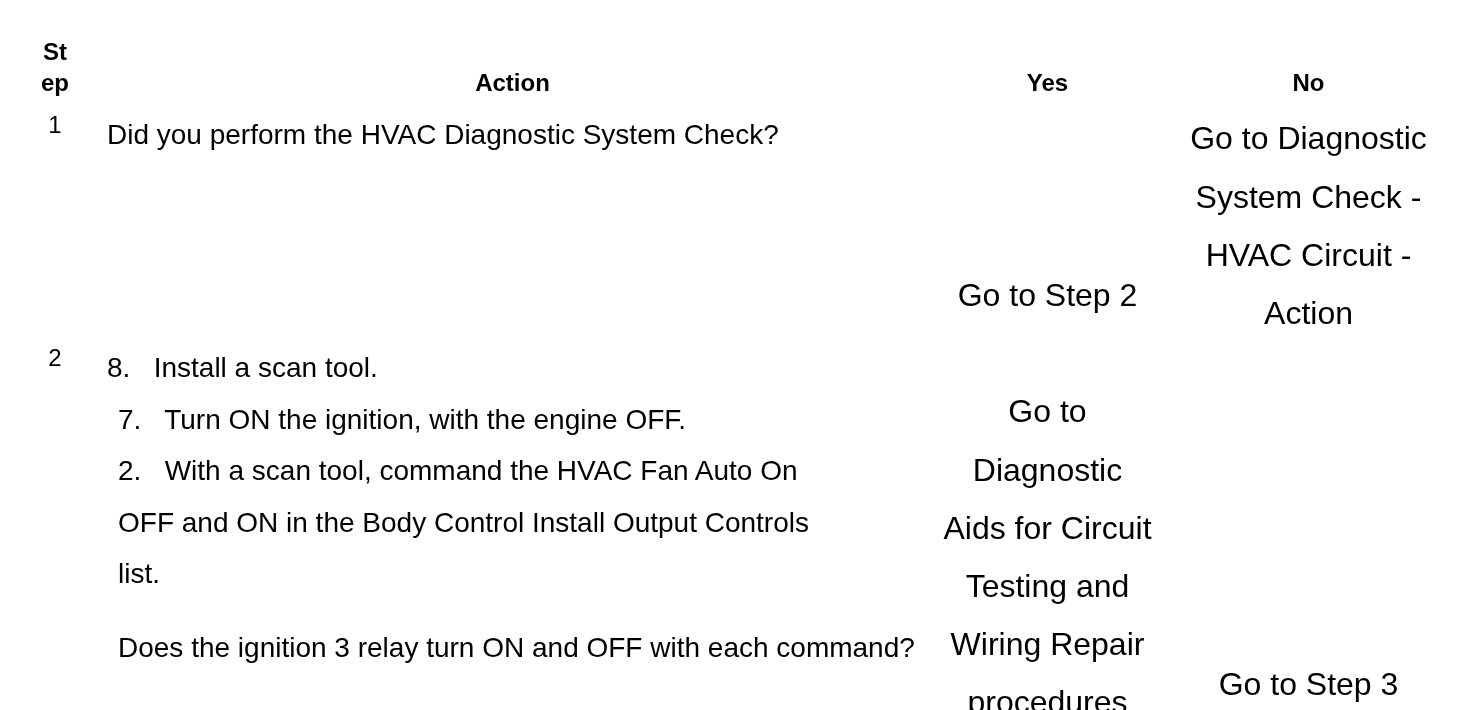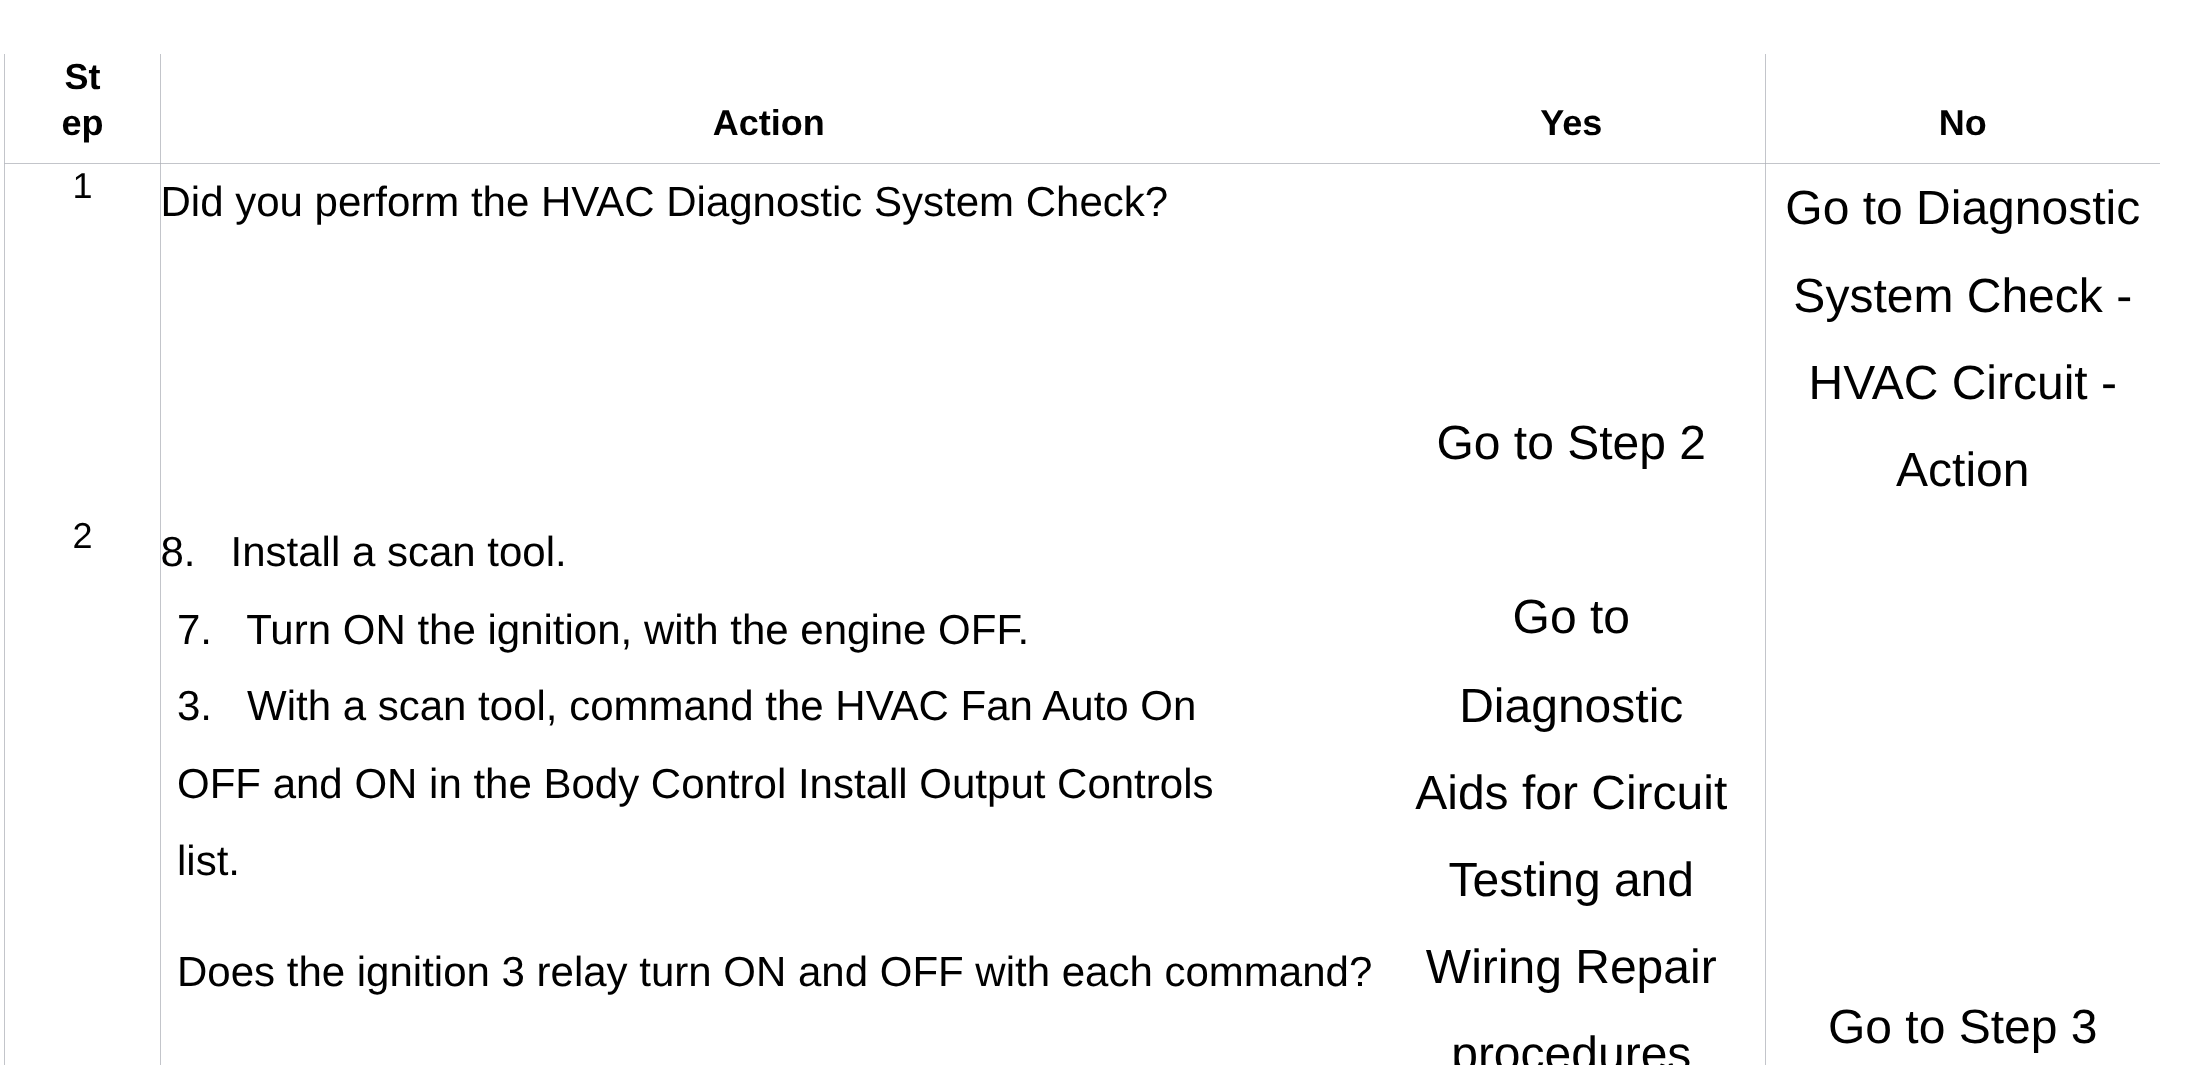--- a/index.html
+++ b/index.html
@@ -154,21 +154,21 @@
           <div class="yn-line">Action</div>
         </td>
       </tr>
 
       <tr style="height:342px;">
         <td class="step-cell outer-left outer-bottom">2</td>
 
         <td class="action-cell sep-v outer-bottom">
           <div class="action-line indent-1">8.   Install a scan tool.</div>
           <div class="action-line indent-2">7.   Turn ON the ignition, with the engine OFF.</div>
-          <div class="action-line indent-2">3.   With a scan tool, command the HVAC Fan Auto On</div>
+          <div class="action-line indent-2">2.   With a scan tool, command the HVAC Fan Auto On</div>
           <div class="action-line cont">OFF and ON in the Body Control Install Output Controls</div>
           <div class="action-line cont">list.</div>
           <div class="action-line spacer"></div>
           <div class="action-line cont">Does the ignition 3 relay turn ON and OFF with each command?</div>
         </td>
 
         <td class="yn-cell v-mid-b sep-v outer-bottom">
           <div class="yn-line">Go to</div>
           <div class="yn-line">Diagnostic</div>
           <div class="yn-line">Aids for Circuit</div>

